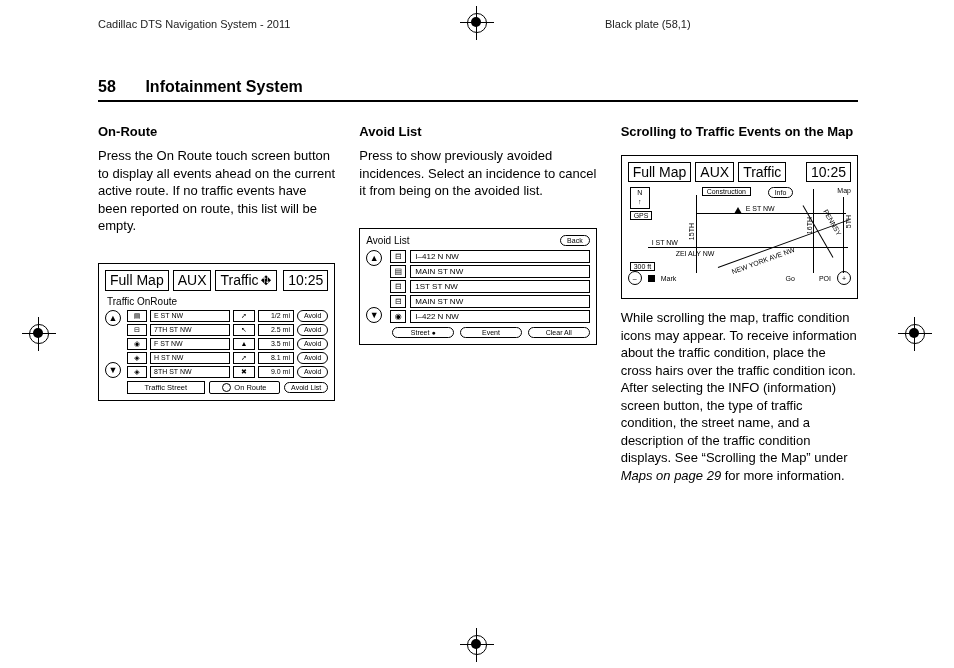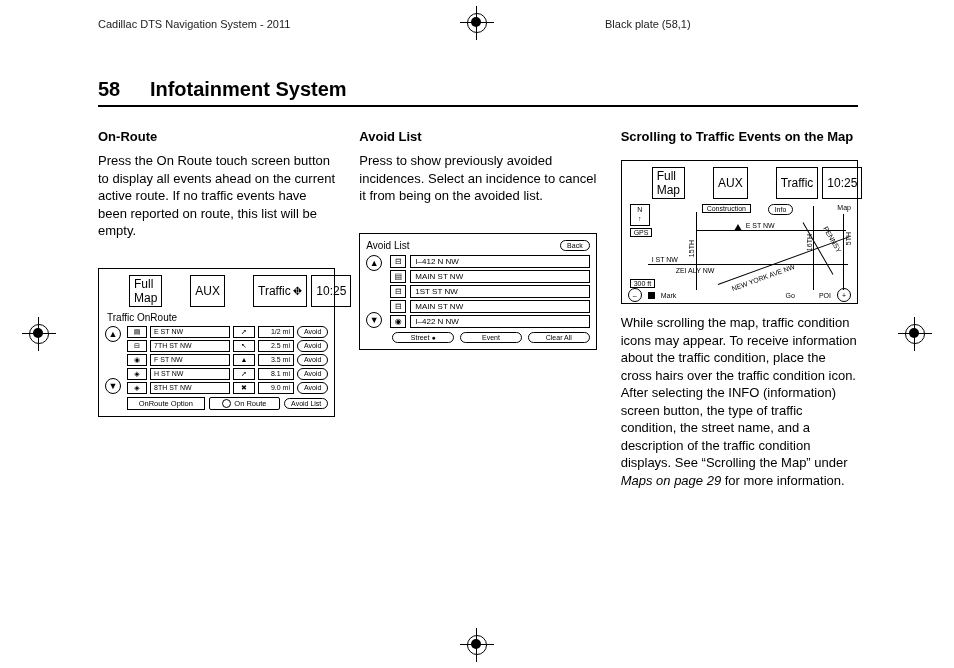--- a/index.html
+++ b/index.html
@@ -54,43 +54,43 @@
   
   .page {
     position: absolute;
     top: 78px; left: 98px; width: 760px;
   }
   .chap-line {
     border-bottom: 2px solid #000;
     padding-bottom: 4px;
     margin-bottom: 22px;
   }
-  .chap-line .num { font-weight: bold; font-size: 20px; margin-right: 26px; }
-  .chap-line .title { font-weight: bold; font-size: 20px; margin-top: 32px; }
+  .chap-line .num { font-weight: bold; font-size: 16px; margin-right: 26px; }
+  .chap-line .title { font-weight: bold; font-size: 16px; margin-top: 32px; }
   .cols {
     display: flex;
     gap: 24px;
   }
   .col { flex: 1 1 0; min-width: 0; }
   .h3 { font-weight: bold; font-size: 13px; margin: 0 0 8px 0; }
   p { margin: 0 0 8px 0; line-height: 1.35; font-size: 13px; }
   .italic { font-style: italic; }
   
   .fig {
     border: 1.5px solid #000;
     padding: 6px;
     margin-top: 28px;
     font-size: 8px;
     background: #fff;
   }
   
   .f1-tabs { display: flex; gap: 4px; margin-bottom: 4px; }
   .tab {
-    border: 1px solid #000; padding: 1px 4px; font-size: 12px;
-    display: flex; align-items: center; gap: 2px; margin-left: 24px;
+    border: 1px solid #000; padding: 1px 4px; font-size: 14px;
+    display: flex; align-items: center; gap: 2px;
   }
   .f1-title { font-size: 10px; padding: 1px 2px 3px 2px; }
   .f1-body { display: flex; gap: 4px; align-items: stretch; }
   .arrow-col { width: 18px; display: flex; flex-direction: column; justify-content: space-between; }
   .rnd {
     border: 1px solid #000; border-radius: 50%; width: 14px; height: 14px;
     display: flex; align-items: center; justify-content: center; font-size: 9px;
   }
   .rows { flex: 1; display: flex; flex-direction: column; gap: 2px; }
   .trow { display: flex; gap: 3px; align-items: stretch; }
@@ -261,21 +261,21 @@
                 <div class="cell w-ico">◈</div>
                 <div class="cell w-name">8TH ST NW</div>
                 <div class="cell w-sym">✖</div>
                 <div class="cell w-dist">9.0 mi</div>
                 <div class="pill">Avoid</div>
               </div>
             </div>
           </div>
           <div class="f1-foot">
             <div class="spacer"></div>
-            <div class="btn" style="flex:1.1">OnRoute Option</div>
+            <div class="btn" style="flex:1.1">Traffic Street</div>
             <div class="btn onroute">
                 <span class="dotcircle"></span>
                 <span>On Route</span>
               </div>
             <div class="pill">Avoid List</div>
           </div>
         </div>
       </div>
 
       <div class="col">

